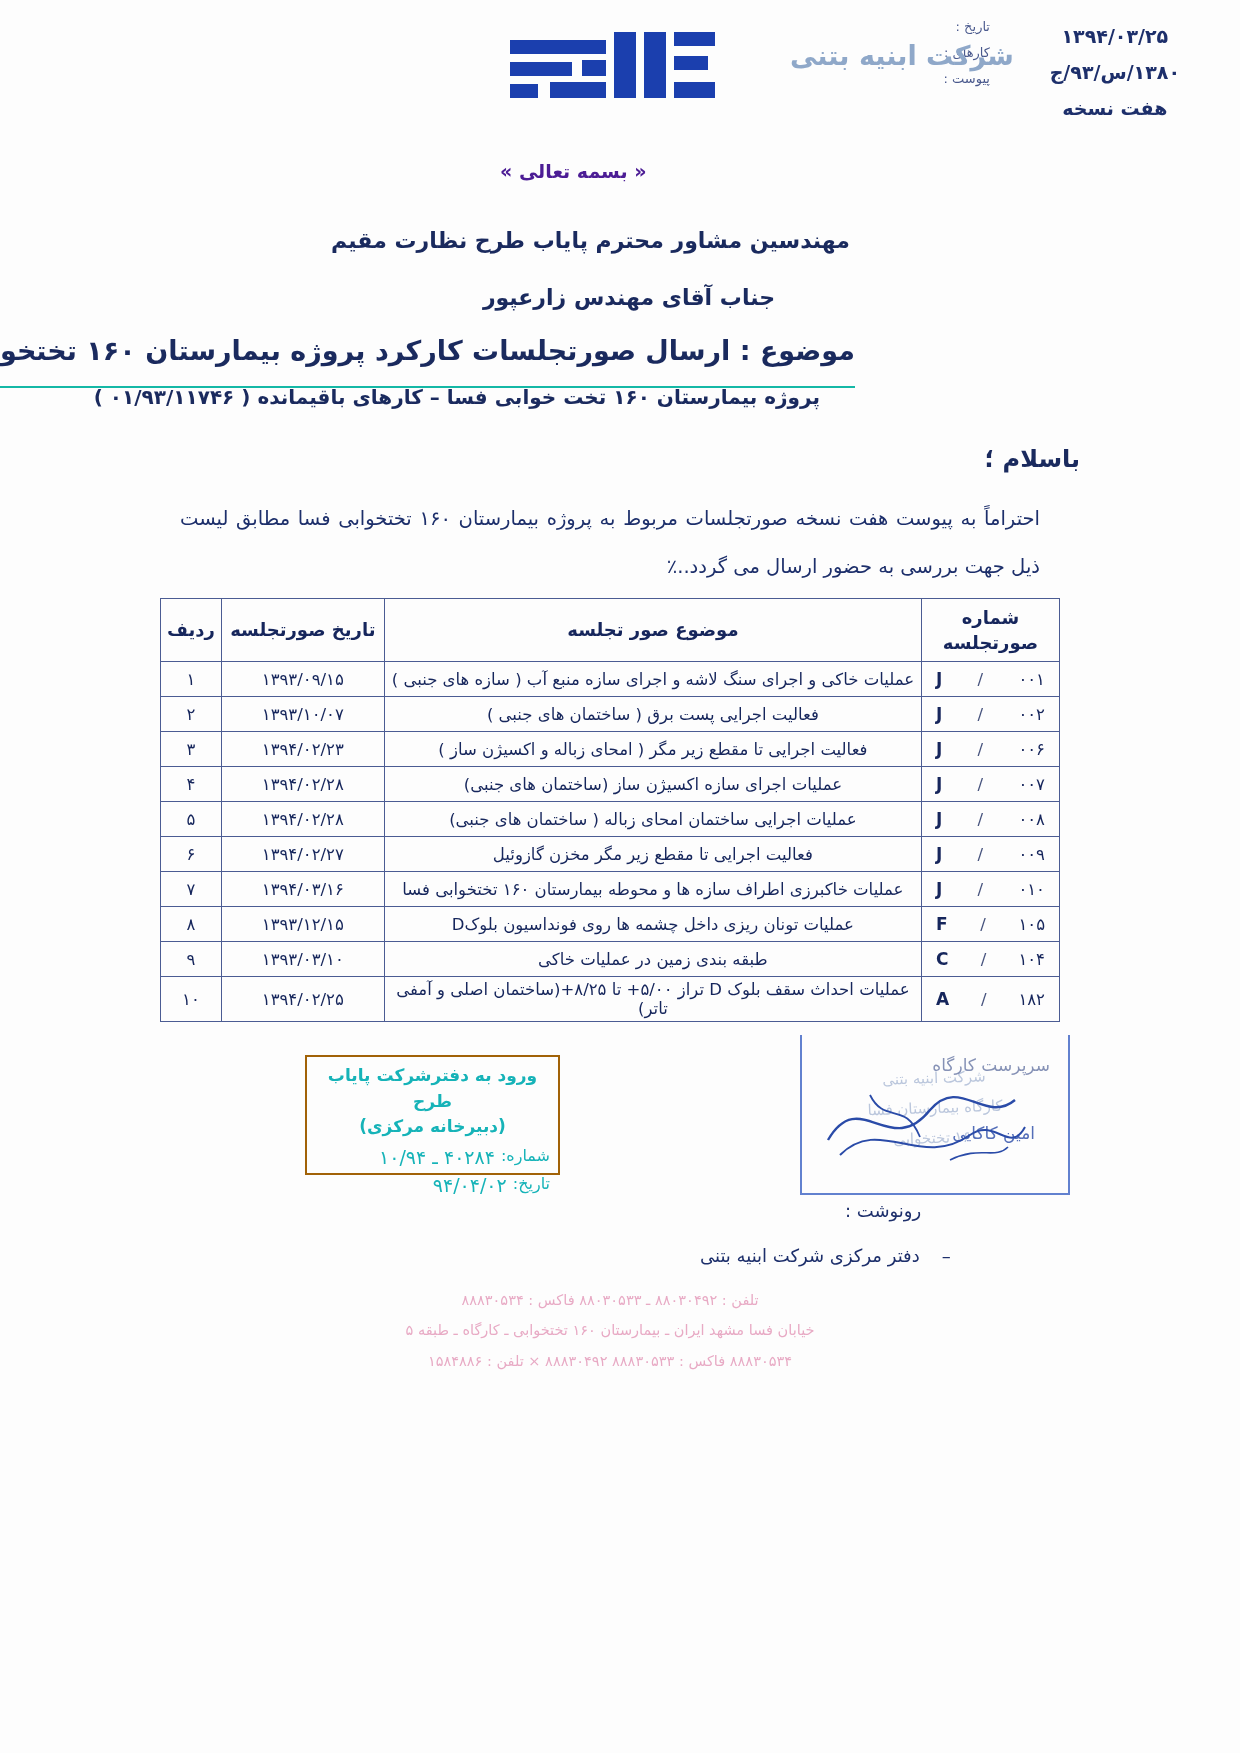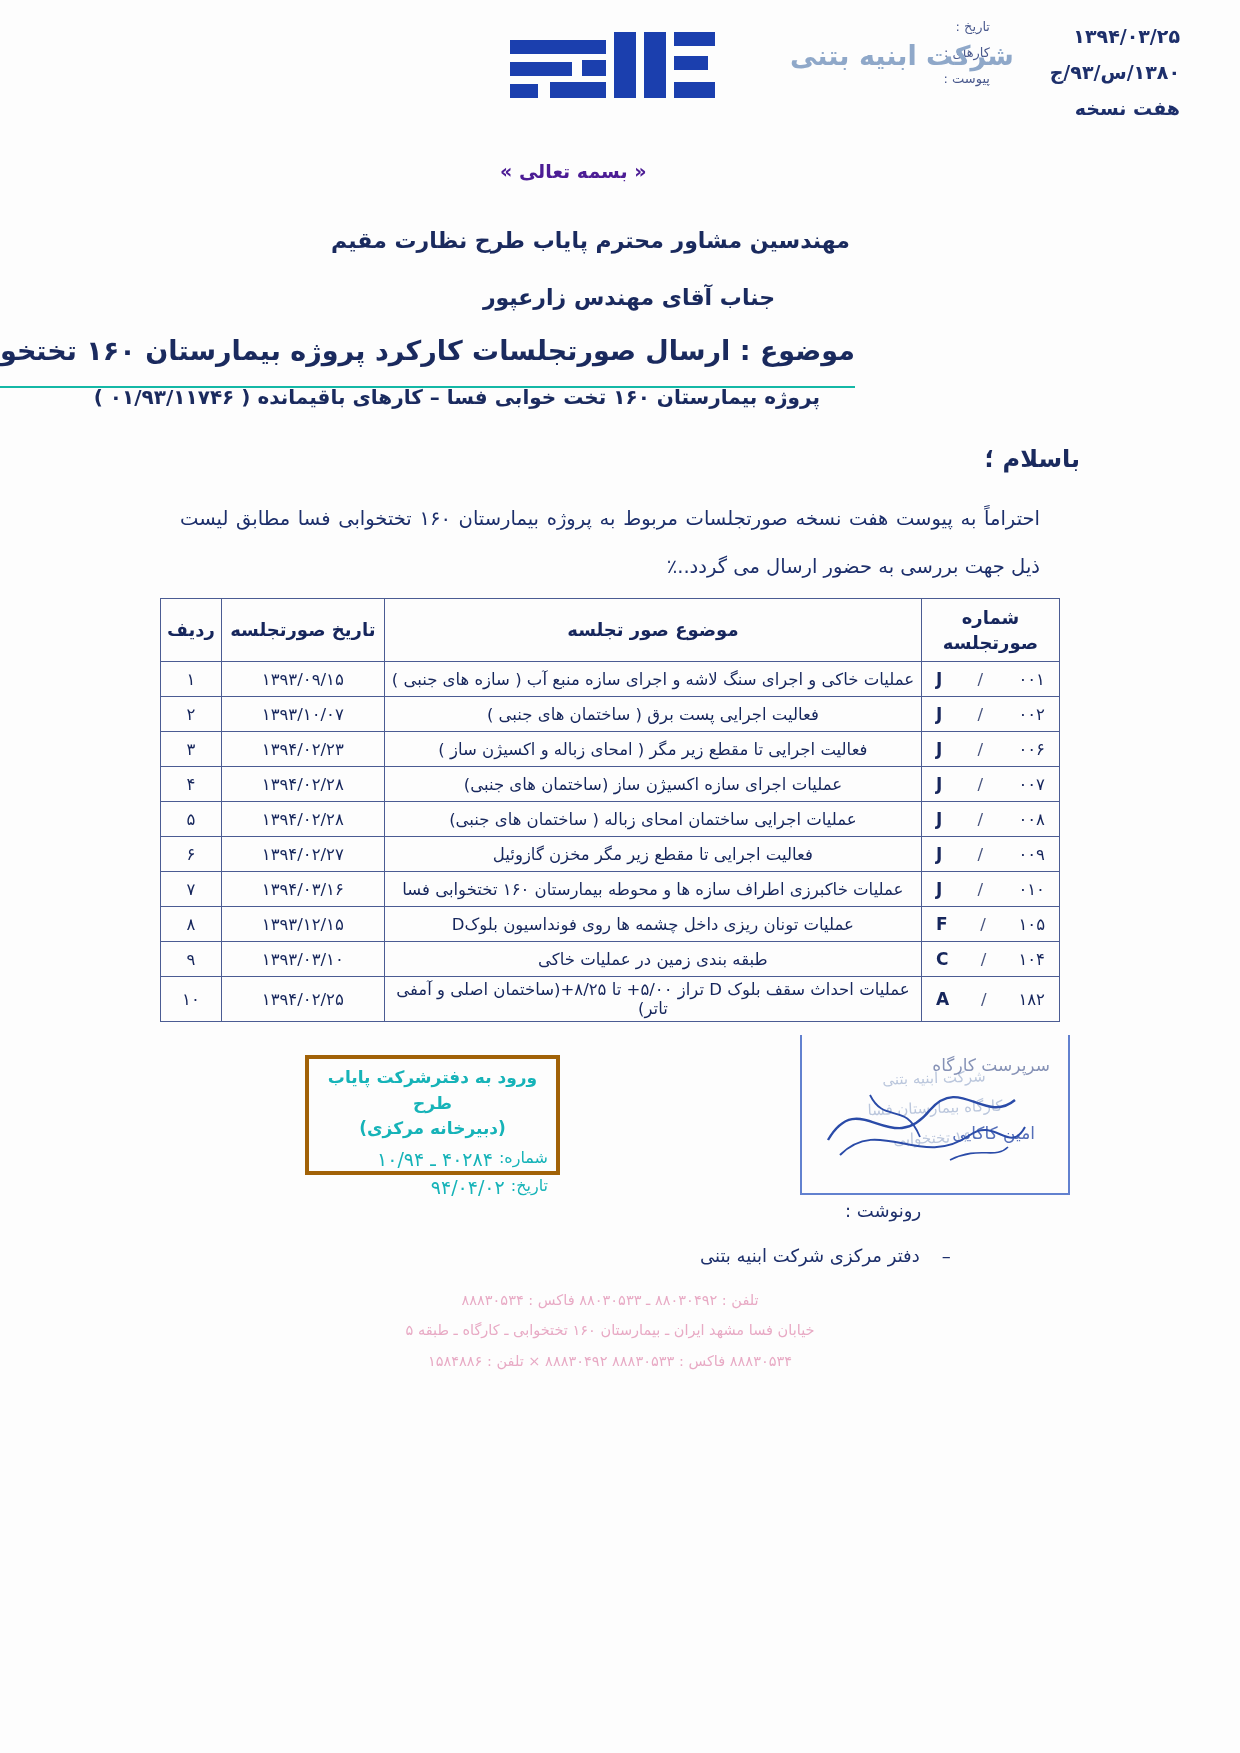--- a/index.html
+++ b/index.html
@@ -20,20 +20,21 @@
     position: absolute;
     inset: 0;
     background: #fdfdfd;
   }
 
   
   .hdr-left {
     position: absolute;
     top: 18px;
     right: 60px;
+    text-align: center;
     direction: rtl;
     line-height: 1.9;
     font-size: 19px;
     font-weight: bold;
     color: #1d2f6b;
   }
   .hdr-left div { white-space: nowrap; }
 
   .hdr-fields {
     position: absolute;
@@ -226,21 +227,21 @@
     height: 120px;
   }
 
   
   .in-stamp {
     position: absolute;
     top: 1055px;
     left: 305px;
     width: 255px;
     height: 120px;
-    border: 4px solid #a16207;
+    border: 2px solid #a16207;
     color: #16b3b8;
     direction: rtl;
     font-size: 16px;
     padding: 6px 8px 0 8px;
     box-sizing: border-box;
   }
   .in-stamp .t1 { text-align: center; font-weight: bold; font-size: 17px; line-height: 1.5; }
   .in-stamp .row { display: flex; justify-content: flex-start; gap: 6px; margin-top: 6px; font-size: 16px; }
   .in-stamp .hand { font-size: 19px; letter-spacing: 1px; }
 

